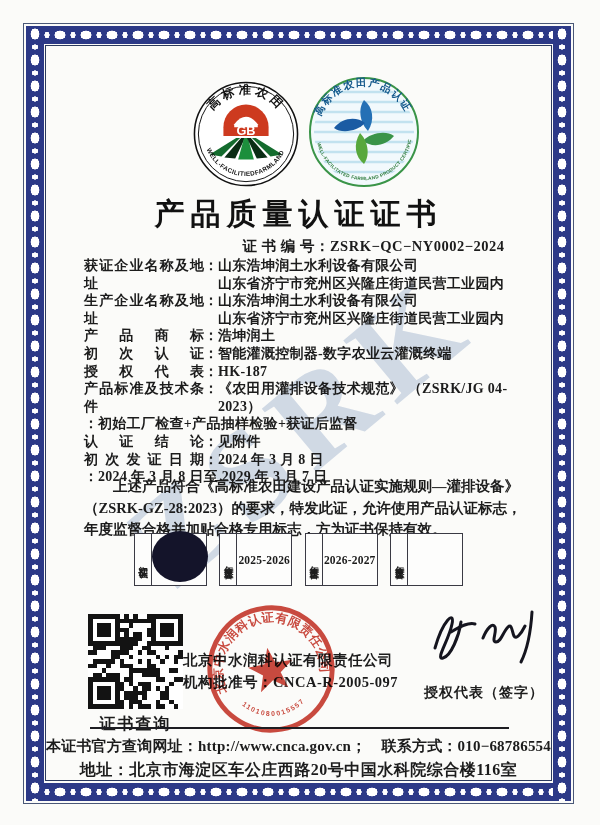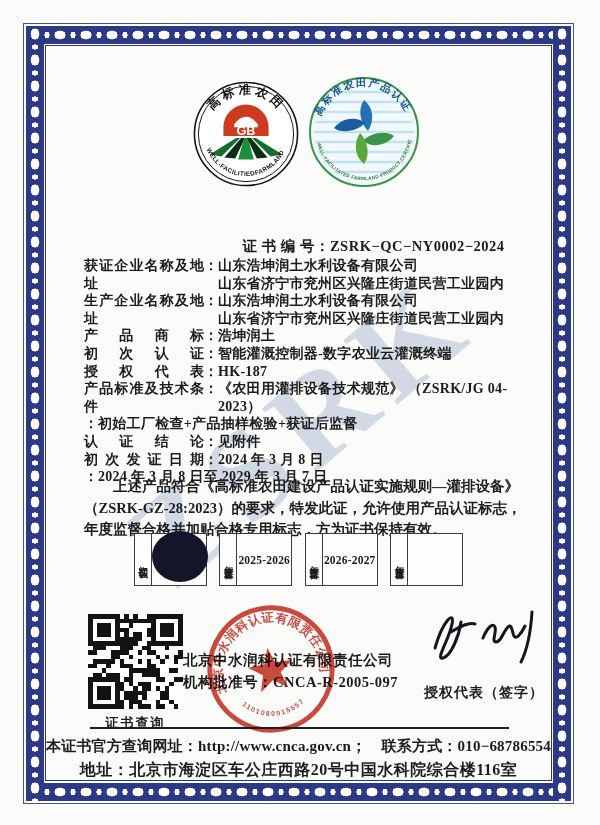--- a/index.html
+++ b/index.html
@@ -61,21 +61,21 @@
     letter-spacing:1px; padding:1px 0; }
   .sbox .period { flex:1; display:flex; align-items:center; justify-content:center;
     font-size:11.5px; font-weight:bold; letter-spacing:0.2px; }
   .ink-stamp { position:absolute; left:17px; top:-3px; width:56px; height:51px;
     background:#14142a; border-radius:50%; }
 
   .issue { position:absolute; left:0; right:0; top:550px; height:145px; }
   .qr { position:absolute; left:42px; top:18px; width:94.5px; height:94.5px; background:#fff; }
   .qr i { position:absolute; background:#131313; width:4.5px; height:4.5px; }
   .qr-caption { position:absolute; left:42px; top:118px; width:95px; text-align:center;
-    font-size:13px; font-weight:bold; letter-spacing:2px; }
+    font-size:16px; font-weight:bold; letter-spacing:2px; }
   .issuer-co { position:absolute; left:137px; top:55px; font-size:14.5px; font-weight:bold; letter-spacing:0.5px; }
   .issuer-ap { position:absolute; left:137px; top:77px; font-size:14.5px; font-weight:bold; letter-spacing:0.5px; }
   .seal { position:absolute; left:156px; top:4px; mix-blend-mode:multiply; opacity:0.92; }
   .sig { position:absolute; left:375px; top:8px; }
   .sig-label { position:absolute; left:378px; top:88px; font-size:14px; font-weight:bold; letter-spacing:1px; }
 
   .divider { position:absolute; left:44px; right:42px; top:681px; height:2px; background:#1d1d22; }
   .foot1 { position:absolute; left:0; right:0; top:691px; text-align:center;
     font-size:15px; font-weight:bold; letter-spacing:0.2px; }
   .foot2 { position:absolute; left:0; right:0; top:714px; text-align:center;
@@ -154,20 +154,21 @@
           <path d="M 28,54 C 36,44 50,42 59,49 C 52,57 36,60 28,54 Z" fill="#1a5ba3"></path>
           <path d="M 88,62 C 80,72 66,74 57,67 C 64,59 80,56 88,62 Z" fill="#3a9448"></path>
           <path d="M 58,90 C 49,83 47,70 54,59 C 61,66 65,80 58,90 Z" fill="#58a83c"></path>
         </g>
         <text font-size="4.7" font-weight="bold" fill="#2c7a3a" letter-spacing="0.3" font-family="Liberation Sans, sans-serif">
           <textPath href="#rlb" startOffset="2%">WELL-FACILITATED FARMLAND PRODUCT CERTIFICATION</textPath>
         </text>
       </svg>
     </div>
 
+    <div class="title">产品质量认证证书</div>
     <div class="cert-no"><span>证 书 编 号：</span><span>ZSRK−QC−NY0002−2024</span></div>
 
     <div class="fields">
       <div class="frow">
           <span class="flabel">获证企业名称及地址</span>
           <span class="fcolon">：</span>
           <span class="fvalue"><span>山东浩坤润土水利设备有限公司</span><span class="l2">山东省济宁市兖州区兴隆庄街道民营工业园内</span></span>
         </div>
       <div class="frow">
           <span class="flabel">生产企业名称及地址</span>

